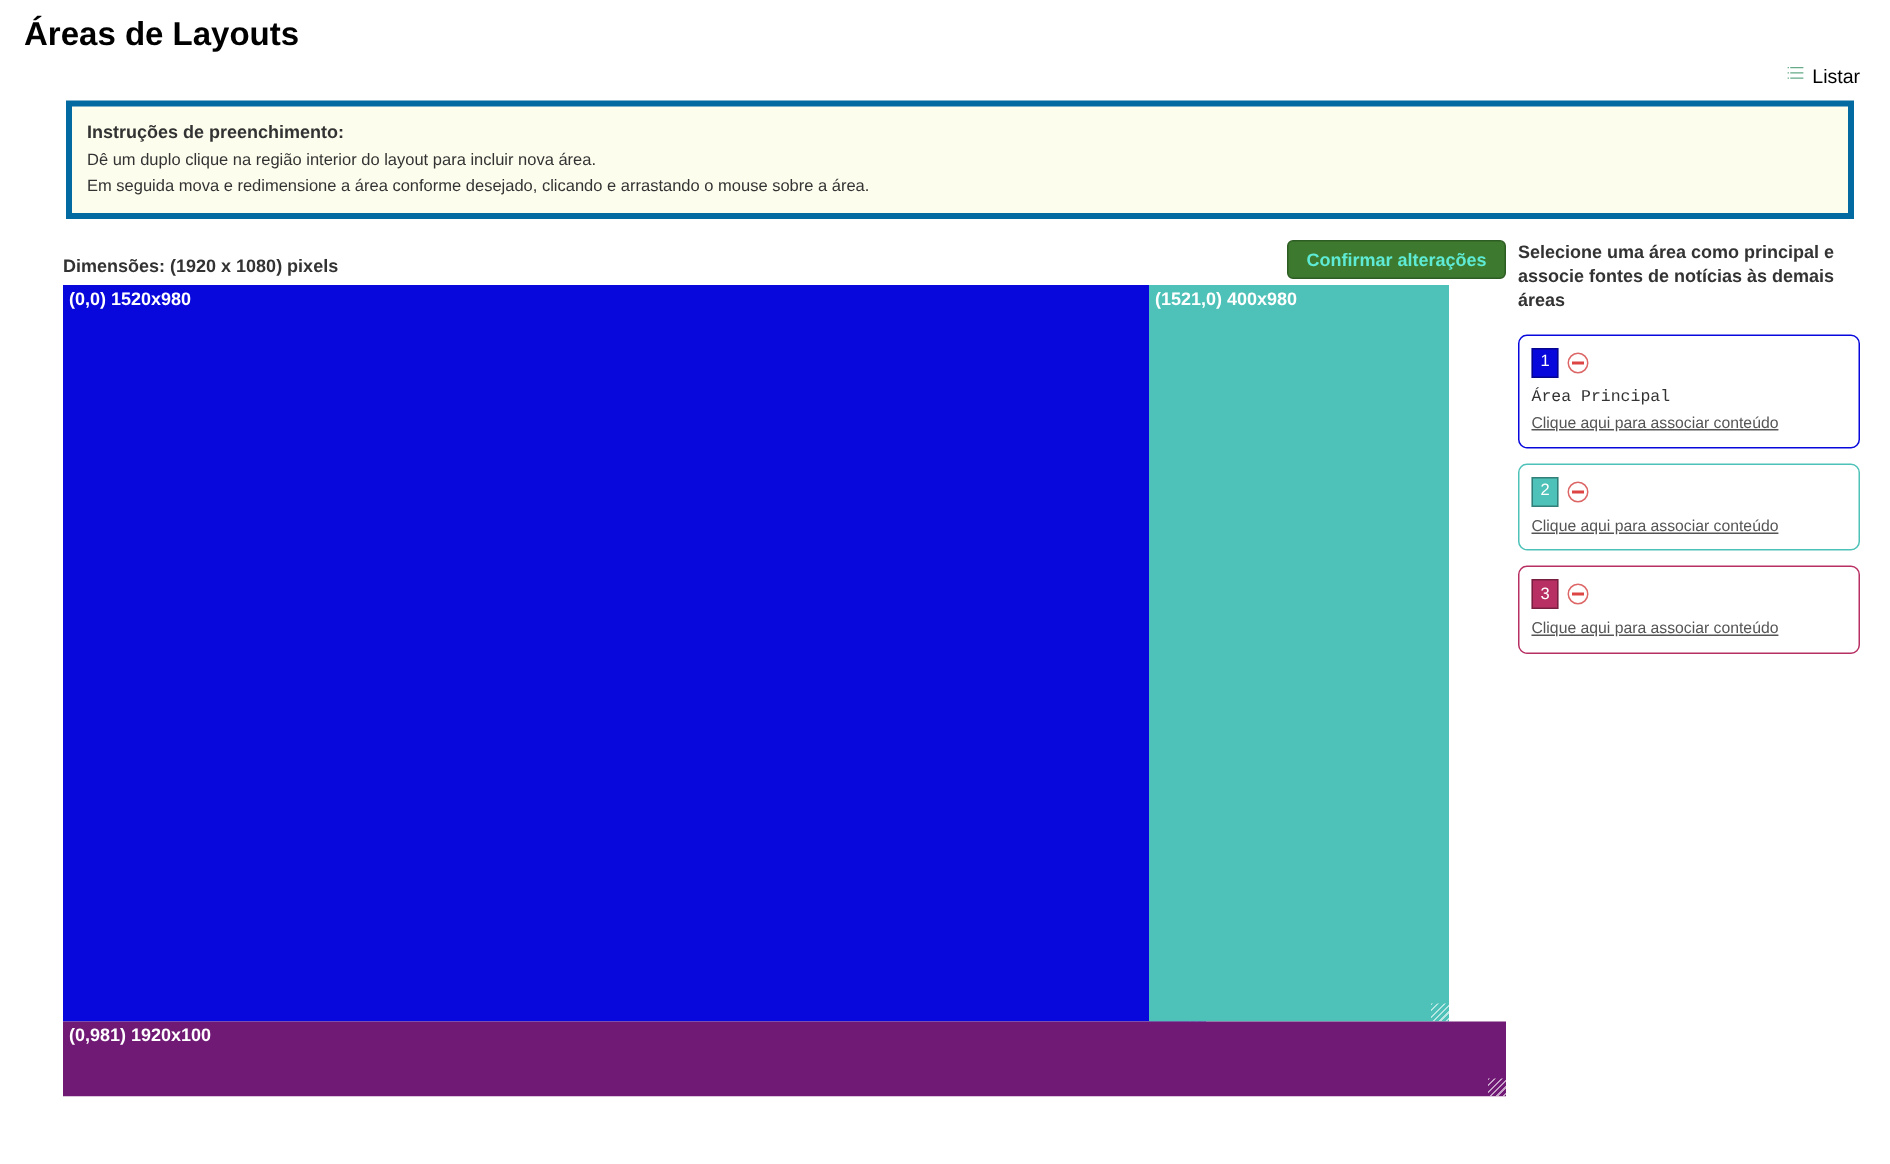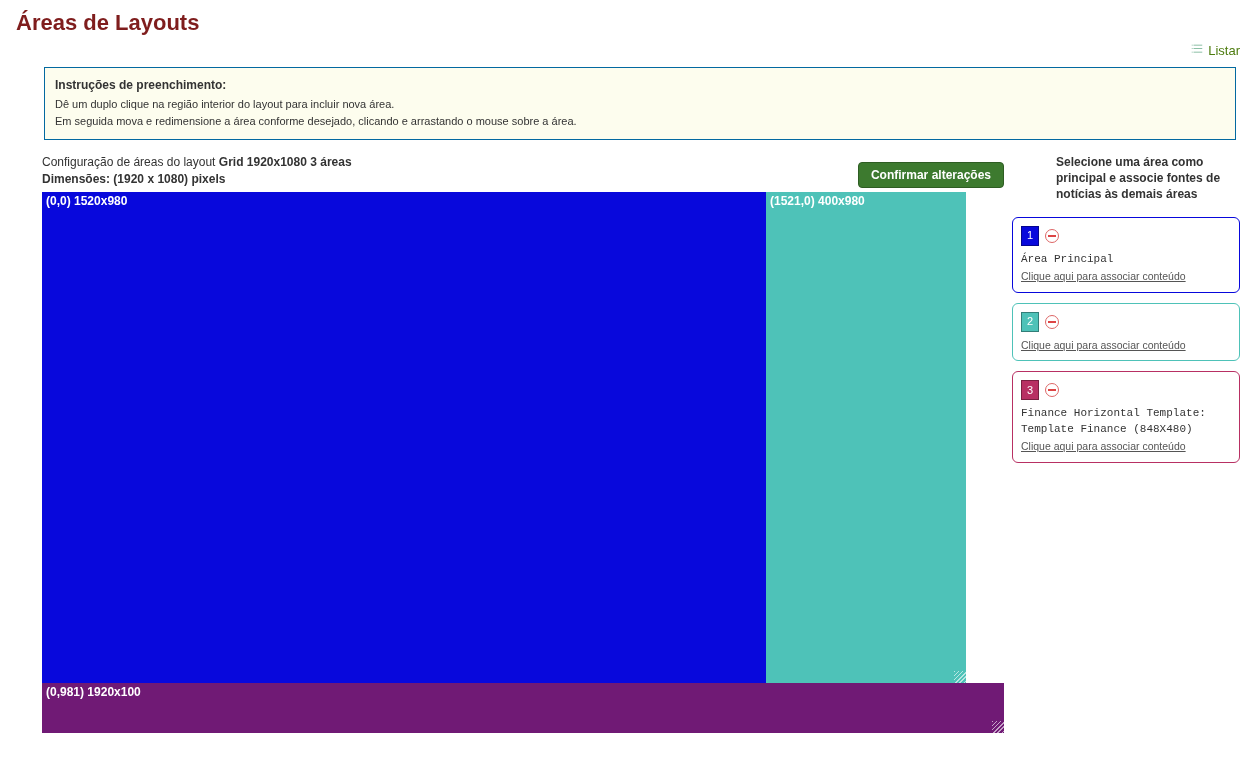--- a/index.html
+++ b/index.html
@@ -1,44 +1,44 @@
 <!DOCTYPE html>
 <html><head>
 <meta charset="utf-8">
 <style>
 * { box-sizing: border-box; margin: 0; padding: 0; }
 body { font-family: Verdana, Arial, sans-serif; font-size: 12px; color: #333; background: #fff; }
 
-.page-title { color: #7f1d1d; font-size: 22px; font-weight: bold; padding: 10px 16px 6px; }
+.page-title { color: #000000; font-size: 22px; font-weight: bold; padding: 10px 16px 6px; }
 
 .top-actions { text-align: right; padding: 0 20px 8px 0; }
-.list-link { color: #4d7c0f; text-decoration: none; font-size: 13px; display: inline-flex; align-items: center; gap: 4px; cursor: pointer; }
+.list-link { color: #000000; text-decoration: none; font-size: 13px; display: inline-flex; align-items: center; gap: 4px; cursor: pointer; }
 .list-link svg { width: 14px; height: 14px; }
 
 .instructions-box {
   margin: 0 24px 14px 44px;
-  border: 1px solid #0369a1;
+  border: 4px solid #0369a1;
   background: #fdfdee;
   padding: 8px 10px 10px;
   font-size: 11px;
   line-height: 1.5;
 }
 .instructions-box h4 { font-size: 12px; font-weight: bold; margin-bottom: 2px; }
 
 .content-row { display: flex; align-items: flex-start; padding: 0 20px 0 42px; gap: 8px; }
 
 .canvas-col { flex: 0 0 auto; width: 962px; }
 
 .canvas-header { display: flex; justify-content: space-between; align-items: flex-end; margin-bottom: 4px; }
 .canvas-header .meta { font-size: 12px; line-height: 1.4; }
 .canvas-header .meta .bold { font-weight: bold; }
 
 .confirm-btn {
   background: #3d7a2f;
-  color: #ffffff;
+  color: #5eead4;
   border: 1px solid #2e5d23;
   border-radius: 4px;
   padding: 5px 12px;
   font-size: 12px;
   font-weight: bold;
   cursor: pointer;
 }
 
 .layout-canvas {
   position: relative;
@@ -57,21 +57,21 @@
 }
 .area .resize-handle {
   position: absolute;
   right: 0; bottom: 0;
   width: 12px; height: 12px;
   background: repeating-linear-gradient(135deg, rgba(255,255,255,0.6) 0 1px, transparent 1px 3px);
   cursor: se-resize;
 }
 
 .side-col { flex: 1; padding-top: 0; }
-.side-title { font-size: 12px; font-weight: bold; line-height: 1.35; margin-bottom: 14px; margin-left: 44px; }
+.side-title { font-size: 12px; font-weight: bold; line-height: 1.35; margin-bottom: 14px; }
 
 .area-card {
   border: 1px solid;
   border-radius: 6px;
   padding: 8px 8px 8px;
   margin-bottom: 10px;
   font-size: 11px;
   line-height: 1.4;
   cursor: pointer;
 }
@@ -111,23 +111,20 @@
 <div class="instructions-box">
   <h4>Instruções de preenchimento:</h4>
   <div>Dê um duplo clique na região interior do layout para incluir nova área.</div>
   <div>Em seguida mova e redimensione a área conforme desejado, clicando e arrastando o mouse sobre a área.</div>
 </div>
 
 <div class="content-row">
   <div class="canvas-col">
     <div class="canvas-header">
       <div class="meta">
-        <div>
-          <span>Configuração de áreas do layout </span><span class="bold">Grid 1920x1080 3 áreas</span>
-        </div>
         <div class="bold">Dimensões: (1920 x 1080) pixels</div>
       </div>
       <button class="confirm-btn">Confirmar alterações</button>
     </div>
 
     <div class="layout-canvas" id="layout-canvas">
         <div class="area" style="left: 0px; top: 0px; width: 761.583px; height: 490.907px; background: rgb(8, 8, 220);">(0,0) 1520x980<div class="resize-handle"></div></div>
         <div class="area" style="left: 724px; top: 0px; width: 200.417px; height: 490.907px; background: rgb(78, 194, 184);">(1521,0) 400x980<div class="resize-handle"></div></div>
         <div class="area" style="left: 0px; top: 491.408px; width: 962px; height: 50.0926px; background: #701a75;">(0,981) 1920x100<div class="resize-handle"></div></div>
       </div>
@@ -155,18 +152,17 @@
           </div>
           <div class="card-hint">Clique aqui para associar conteúdo</div>
         </div>
         <div class="area-card" style="border-color: rgb(184, 48, 99);">
           <div class="card-head">
             <span class="area-badge" style="background: rgb(184, 48, 99);">3</span>
             <span class="delete-icon">
               <span></span>
             </span>
           </div>
-          <div class="card-title">Finance Horizontal Template: Template Finance (848X480)</div>
           <div class="card-hint">Clique aqui para associar conteúdo</div>
         </div>
       </div>
   </div>
 </div>
 
 </body></html>

